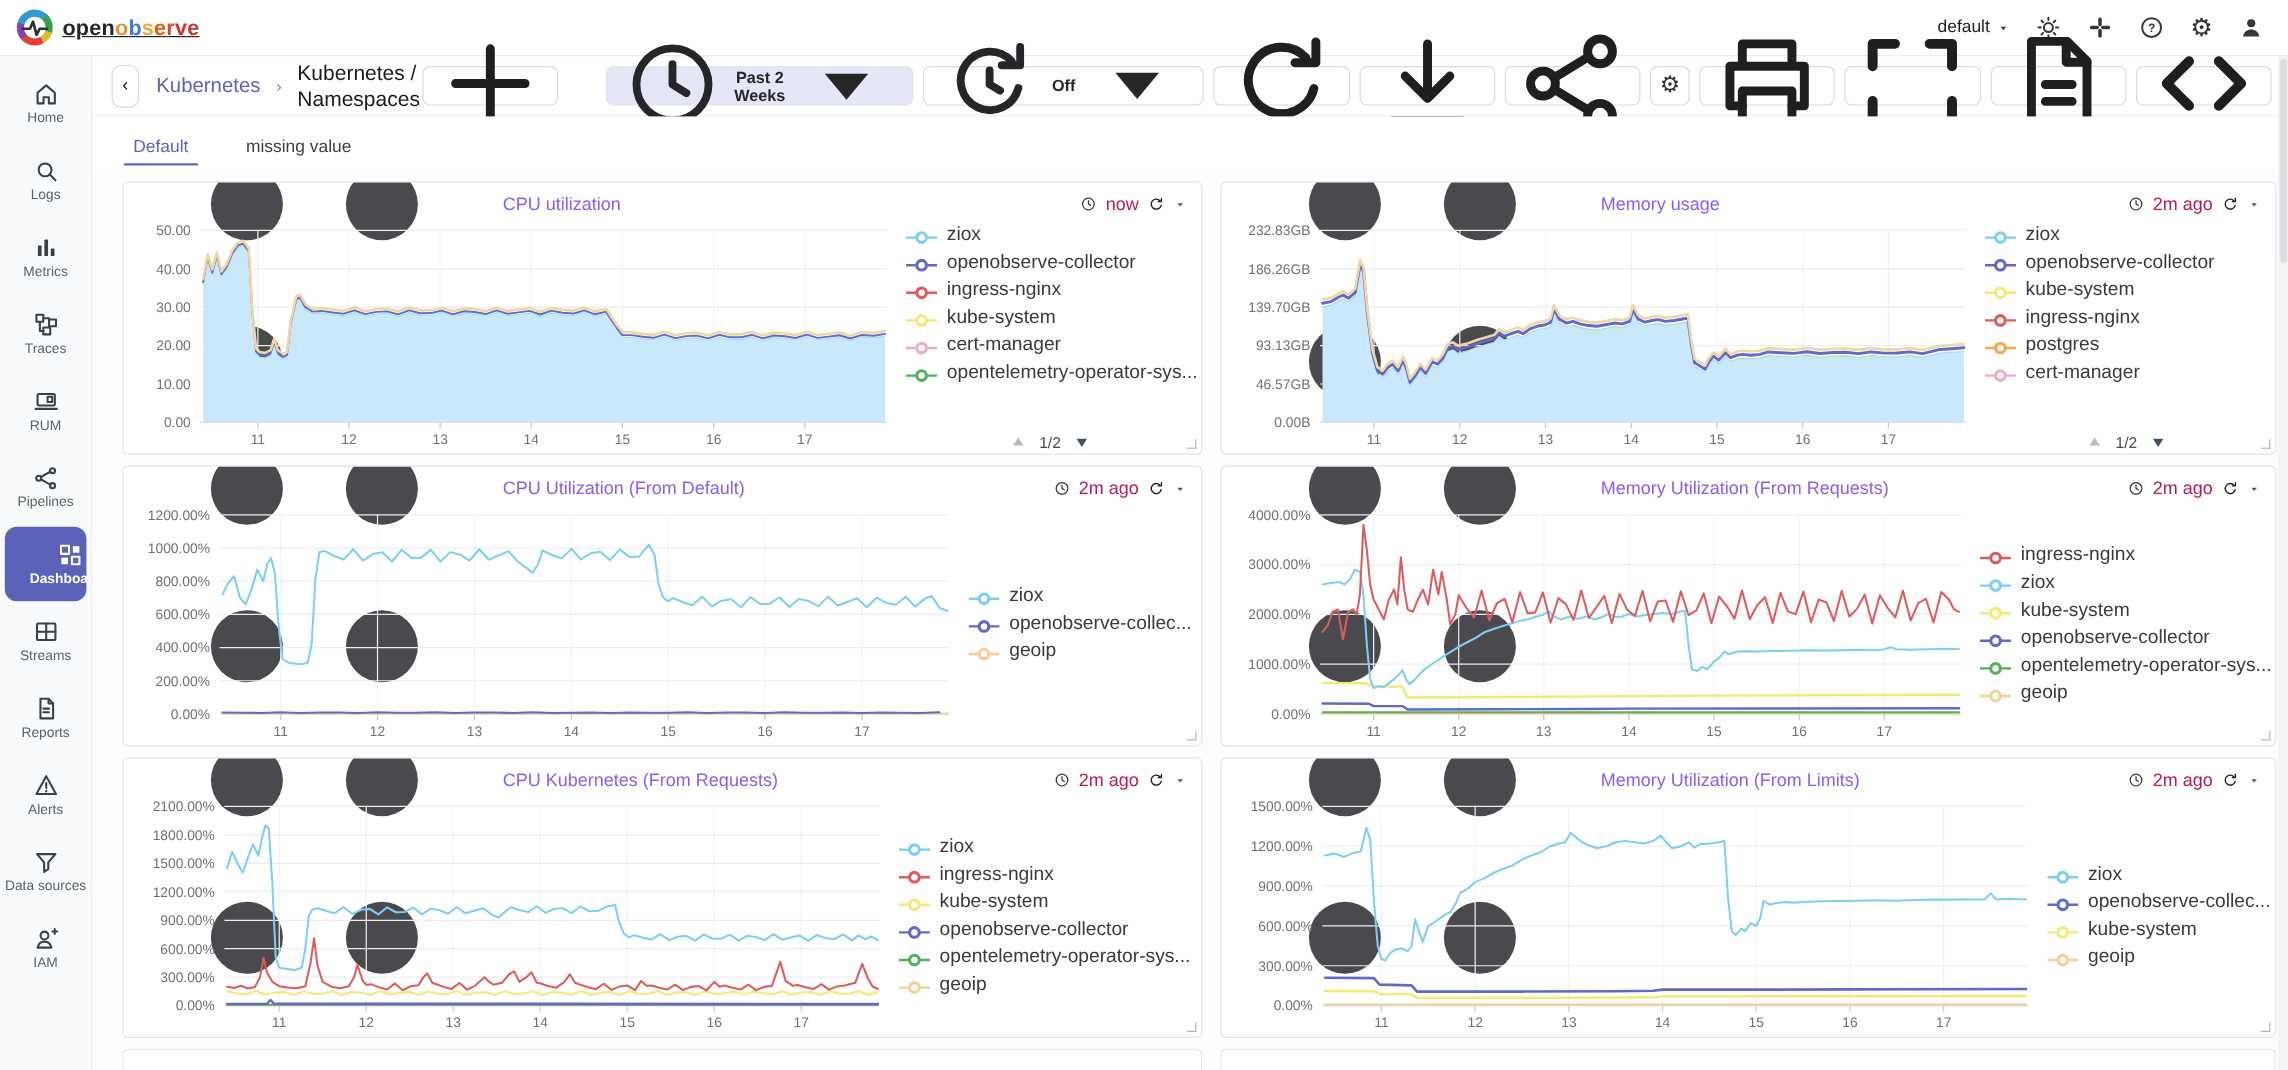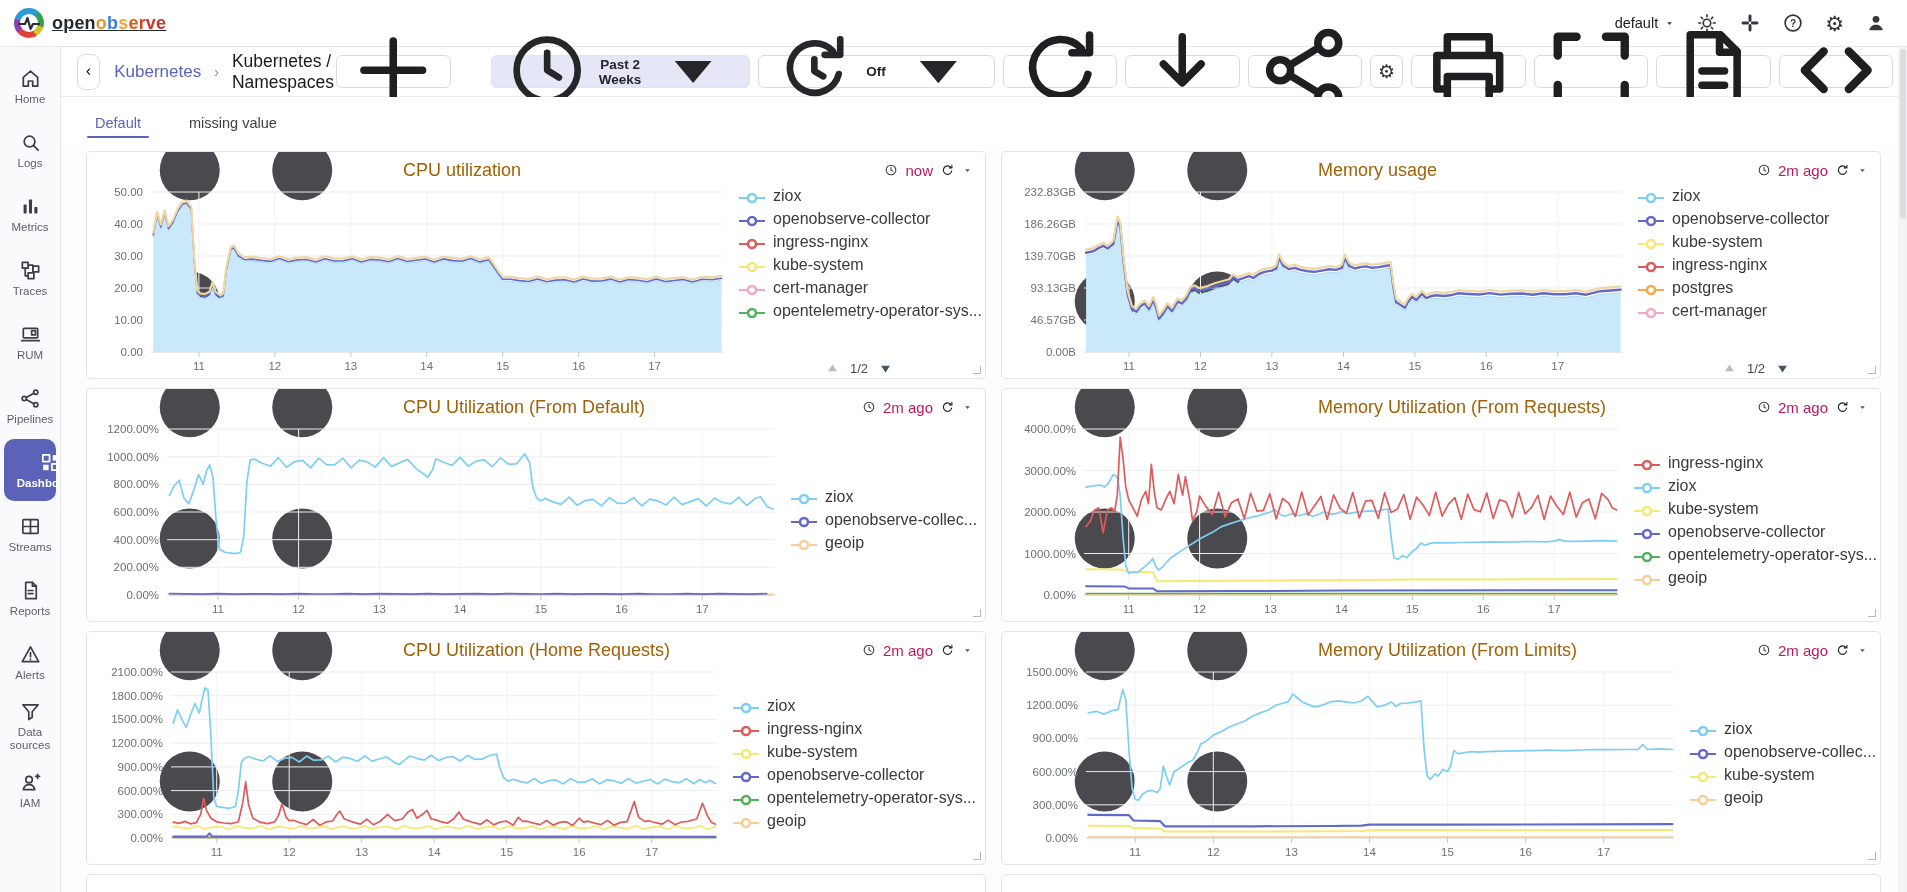--- a/index.html
+++ b/index.html
@@ -18,21 +18,21 @@
   .brand{font-size:18px;font-weight:700;letter-spacing:.2px;color:#23272e;text-decoration:underline;}
   .brand .c{font-weight:700;}
   .navright{margin-left:auto;display:flex;align-items:center;gap:21px;}
   .org{display:flex;align-items:center;gap:6px;font-size:14.5px;color:#202124;cursor:pointer;}
   .nav-ic{width:22px;height:22px;color:#33373d;display:flex;align-items:center;justify-content:center;cursor:pointer;}
   .nav-ic svg{width:22px;height:22px;}
   .uni-gear{font-size:21px;line-height:1;color:#2f3338;cursor:pointer;}
 
   
   .shell{display:flex;height:845px;}
-  .sidebar{width:61px;background:#f9fafb;border-right:1px solid #e6e7ea;padding-top:8px;overflow:hidden;}
+  .sidebar{width:77px;background:#f9fafb;border-right:1px solid #e6e7ea;padding-top:8px;overflow:hidden;}
   .side-item{height:62px;margin:0 4px 2px 4px;border-radius:10px;display:flex;flex-direction:column;
              align-items:center;justify-content:center;gap:3px;color:#3b4046;cursor:pointer;}
   .side-item svg{width:23px;height:23px;}
   .side-label{font-size:11.5px;color:#5d6269;text-align:center;line-height:1.12;max-width:70px;}
   .side-item.active{background:#5a63b8;color:#fff;padding-left:40px;}
   .side-item.active .side-label{color:#fff;font-weight:600;}
   .main{flex:1;min-width:0;display:flex;flex-direction:column;}
 
   
   .pagehead{height:50px;display:flex;align-items:center;padding:0 14px 0 16px;gap:2px;
@@ -63,21 +63,21 @@
   .content{height:747px;padding:6px 12px 0 25px;background:#fdfdfe;position:relative;}
   .grid{display:grid;grid-template-columns:900px 880px;grid-template-rows:228px 234px 234px 26px;gap:9px 15px;}
   .panel{border:1px solid #e3e4e8;border-radius:5px;background:#fff;position:relative;overflow:hidden;}
   .panel::after{content:"";position:absolute;right:4px;bottom:4px;width:7px;height:7px;
                 border-right:1.7px solid #b4b7bd;border-bottom:1.7px solid #b4b7bd;}
   .panel.stub{border-bottom:none;border-radius:5px 5px 0 0;}
   .panel.stub::after{display:none;}
   .phead{display:flex;align-items:center;height:30px;padding:6px 12px 0 9px;gap:7px;}
   .drag{color:#4a4a4e;display:flex;cursor:grab;}
   .drag svg{width:12px;height:16px;}
-  .ptitle{font-size:18px;font-weight:500;color:#a16207;white-space:nowrap;}
+  .ptitle{font-size:15px;font-weight:500;color:#8b5cf6;white-space:nowrap;}
   .pspacer{flex:1;}
   .pclock svg{width:14px;height:14px;color:#3a3a3e;}
   .ptime{font-size:15px;color:#be185d;}
   .pref{cursor:pointer;display:flex;}
   .pref svg{width:15px;height:15px;color:#1d1d20;}
   .pcaret{cursor:pointer;display:flex;}
   .pcaret svg{width:11px;height:11px;color:#55555a;}
   .pbody{display:flex;height:calc(100% - 30px);gap:28px;}
   .chart{flex:1;min-width:0;position:relative;}
   .tick{font-size:11.5px;fill:#6e7079;font-family:"Liberation Sans",sans-serif;}
@@ -865,21 +865,21 @@
                   <g fill="currentColor" stroke="none">
                     <circle cx="5" cy="4" r="1.6"></circle>
                     <circle cx="5" cy="11" r="1.6"></circle>
                     <circle cx="5" cy="18" r="1.6"></circle>
                     <circle cx="11" cy="4" r="1.6"></circle>
                     <circle cx="11" cy="11" r="1.6"></circle>
                     <circle cx="11" cy="18" r="1.6"></circle>
                   </g>
                 </svg>
               </span>
-        <span class="ptitle">CPU Utilization (Home Requests)</span>
+        <span class="ptitle">CPU Kubernetes (From Requests)</span>
         <span class="pspacer"></span>
         <span class="pclock" style="width:14px;height:14px;display:flex">
                 <svg viewBox="0 0 24 24" fill="none" stroke="currentColor" stroke-width="1.8" stroke-linecap="round" stroke-linejoin="round" style="width:100%;height:100%">
                   <circle cx="12" cy="12" r="8.3"></circle>
                   <path d="M12 7.3V12l3.2 2"></path>
                 </svg>
               </span>
         <span class="ptime">2m ago</span>
         <span class="pref" style="width:15px;height:15px">
                 <svg viewBox="0 0 24 24" fill="none" stroke="currentColor" stroke-width="1.8" stroke-linecap="round" stroke-linejoin="round" style="width:100%;height:100%">

